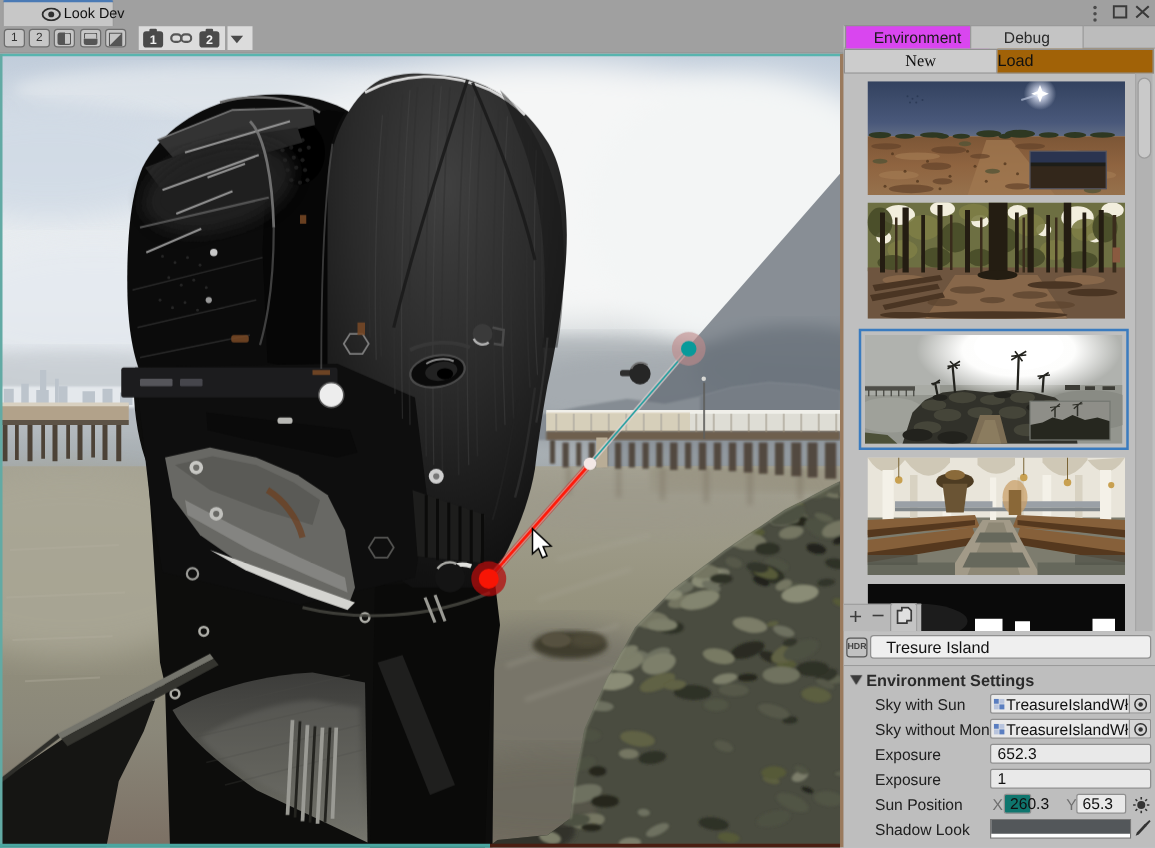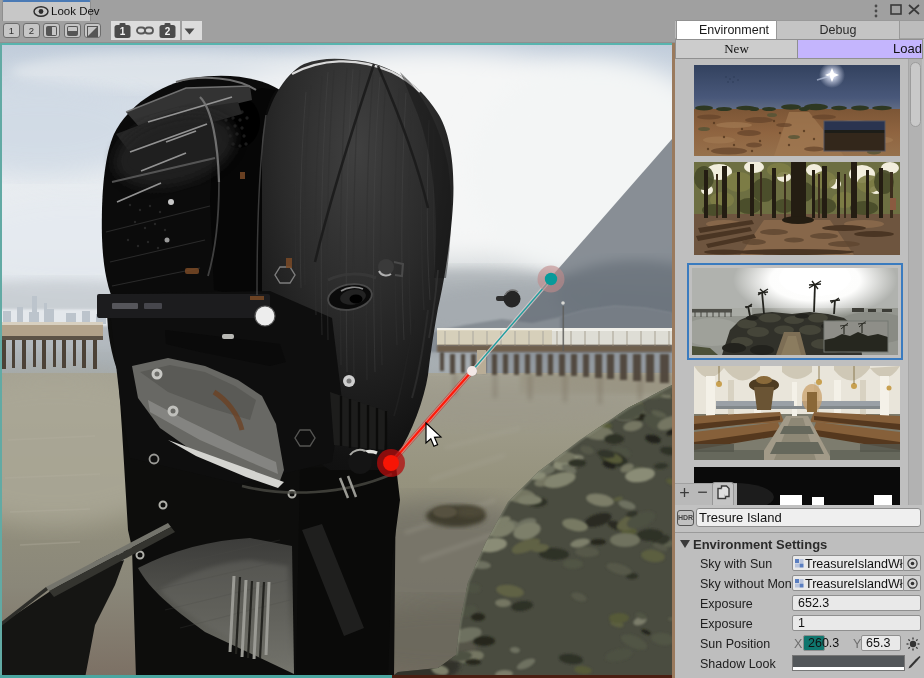--- a/index.html
+++ b/index.html
@@ -590,25 +590,25 @@
 
 <div class="abs" style="left:0;top:43px;width:674px;height:1.5px;background:#58b4ae;"></div>
 <div class="abs" style="left:0;top:43px;width:1.5px;height:635px;background:#62aaa4;"></div>
 <div class="abs" style="left:0;top:675px;width:392px;height:3px;background:#4aa6a0;"></div>
 <div class="abs" style="left:392px;top:675px;width:280px;height:3px;background:#4a1e12;"></div>
 <div class="abs" style="left:672px;top:43px;width:3px;height:635px;background:#9a7a5d;"></div>
 
 <div class="abs" style="left:675px;top:20px;width:249px;height:658px;background:#c1c1c1;"></div>
 
 <div class="abs" style="left:675px;top:20px;width:249px;height:19px;background:#bcbcbc;border-top:1px solid #989898;border-bottom:1px solid #a2a2a2;"></div>
-<div class="abs" style="left:676px;top:20px;width:116px;height:19px;background:#ffffff;border:1px solid #919191;border-bottom:none;font-size:12.5px;color:#1a1a1a;text-align:center;line-height:18px;">Environment</div>
-<div class="abs" style="left:776px;top:20px;width:124px;height:19px;background:#c4c4c4;border:1px solid #999;border-bottom:none;font-size:12.5px;color:#2a2a2a;text-align:center;line-height:18px;">Debug</div>
+<div class="abs" style="left:676px;top:20px;width:116px;height:19px;background:#d946ef;border:1px solid #919191;border-bottom:none;font-size:12.5px;color:#1a1a1a;text-align:center;line-height:18px;">Environment</div>
+<div class="abs" style="left:776px;top:20px;width:91px;height:19px;background:#c4c4c4;border:1px solid #999;border-bottom:none;font-size:12.5px;color:#2a2a2a;text-align:center;line-height:18px;">Debug</div>
 
 <div class="abs" style="left:675px;top:39px;width:123px;height:20px;background:#ccc;border:1px solid #909090;font-size:13px;color:#111;text-align:center;line-height:18px;font-family:Liberation Serif, serif;">New</div>
-<div class="abs" style="left:798px;top:39px;width:125px;height:20px;background:#c4b5fd;border:1px solid #909090;border-left:none;font-size:13px;color:#111;text-align:right;line-height:18px;">Load</div>
+<div class="abs" style="left:798px;top:39px;width:125px;height:20px;background:#a16207;border:1px solid #909090;border-left:none;font-size:13px;color:#111;text-align:left;line-height:18px;">Load</div>
 
 <div class="abs" style="left:675px;top:59px;width:249px;height:446px;background:#bfbfbf;"></div>
 
 <div class="abs" style="left:694px;top:65px;width:206px;height:91px;">
 <svg width="206" height="91">
   <defs>
     <linearGradient id="dsky" x1="0" y1="0" x2="0" y2="1">
       <stop offset="0" stop-color="#33425f"></stop>
           <stop offset="0.75" stop-color="#49587a"></stop>
           <stop offset="1" stop-color="#5f6b84"></stop>
@@ -963,21 +963,21 @@
 <div class="abs" style="left:677px;top:484px;width:15px;height:20px;font-size:18px;color:#3c3c3c;text-align:center;line-height:19px;">+</div>
 <div class="abs" style="left:695px;top:484px;width:15px;height:20px;font-size:18px;color:#3c3c3c;text-align:center;line-height:17px;">−</div>
 <div class="abs" style="left:712px;top:482px;width:22px;height:23px;background:#c4c4c4;border:1px solid #979797;border-bottom:none;border-radius:3px 3px 0 0;"></div>
 <svg class="abs" style="left:717px;top:485px" width="13" height="15" viewBox="0 0 13 15">
   <rect x="1" y="3.5" width="7.5" height="10" fill="#e0e0e0" stroke="#3a3a3a" stroke-width="1.4"></rect>
   <path d="M4.5 3.5 L4.5 1 L9.5 1 L12 3.5 L12 11.5 L8.5 11.5" fill="#e0e0e0" stroke="#3a3a3a" stroke-width="1.4"></path>
 </svg>
 
 <div class="abs" style="left:675px;top:505px;width:249px;height:28px;background:#c1c1c1;"></div>
 <div class="abs" style="left:677px;top:510px;width:17px;height:16px;border:1.5px solid #555;border-radius:3px;font-size:7px;font-weight:bold;color:#444;text-align:center;line-height:13px;">HDR</div>
-<div class="abs" style="left:696px;top:508px;width:225px;height:19px;background:#efefef;border:1px solid #8f8f8f;border-radius:3px;font-size:13px;color:#111;line-height:17px;padding-left:2px;">Tresure Island</div>
+<div class="abs" style="left:696px;top:508px;width:225px;height:19px;background:#efefef;border:1px solid #8f8f8f;border-radius:3px;font-size:13px;color:#111;line-height:17px;padding-left:12px;">Tresure Island</div>
 
 <div class="abs" style="left:675px;top:532px;width:249px;height:1px;background:#9a9a9a;"></div>
 <div class="abs" style="left:675px;top:533px;width:249px;height:145px;background:#bebebe;"></div>
 
 <svg class="abs" style="left:680px;top:540px" width="10" height="8">
     <path d="M0 0 L10 0 L5 8 Z" fill="#3a3a3a"></path>
   </svg>
 <div class="abs" style="left:693px;top:537px;font-size:13px;font-weight:bold;color:#2b2b2b;">Environment Settings</div>
 
 <div class="abs" style="left:700px;top:557px;font-size:12.5px;color:#202020;">Sky with Sun</div>

